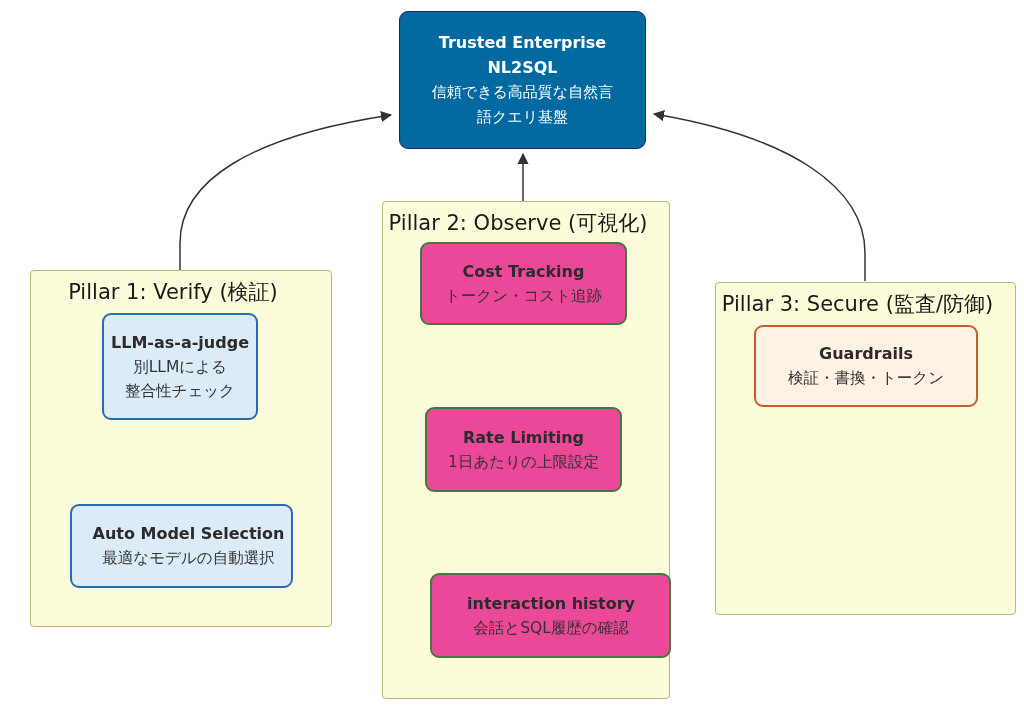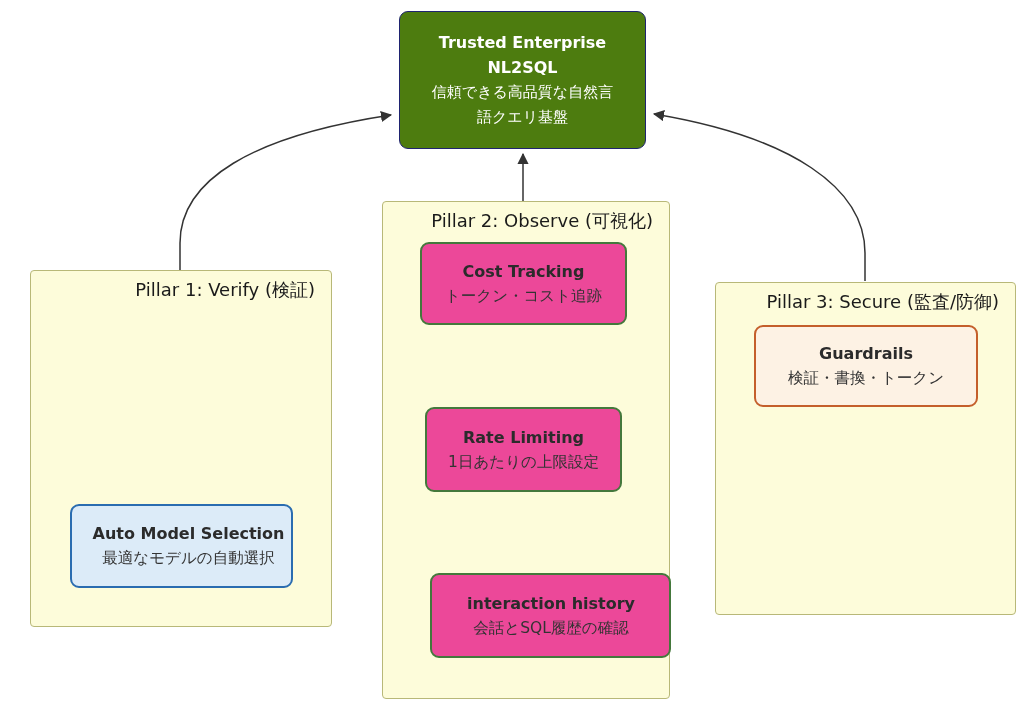--- a/index.html
+++ b/index.html
@@ -2,34 +2,34 @@
 <html><head>
 <meta charset="utf-8">
 <style>
   html,body{margin:0;padding:0;background:#ffffff;}
   body{font-family:"DejaVu Sans","Liberation Sans",sans-serif;}
   .canvas{position:relative;width:1024px;height:706px;background:#ffffff;overflow:hidden;}
   .arrows{position:absolute;left:0;top:0;width:1024px;height:706px;z-index:1;pointer-events:none;}
 
   .root-node{
     position:absolute;left:399px;top:11px;width:245px;height:136px;
-    background:#4d7c0f;border:1px solid #1f2370;border-radius:9px;
+    background:#0369a1;border:1px solid #1f2370;border-radius:9px;
     display:flex;flex-direction:column;align-items:center;justify-content:center;
     z-index:2;color:#ffffff;text-align:center;
   }
   .root-node .en{font-size:16px;font-weight:700;line-height:25px;}
   .root-node .jp{font-size:15px;font-weight:500;line-height:25px;}
 
   .pillar{
     position:absolute;background:#fdfcda;border:1px solid #b8b878;border-radius:4px;
     z-index:2;
   }
   .pillar-title{
-    position:absolute;left:0;right:16px;top:7px;text-align:right;
-    font-size:18px;color:#1a1a1a;white-space:nowrap;
+    position:absolute;left:0;right:16px;top:7px;text-align:center;
+    font-size:21px;color:#1a1a1a;white-space:nowrap;
   }
   .pillar1{left:30px;top:270px;width:300px;height:355px;}
   .pillar2{left:382px;top:201px;width:286px;height:496px;}
   .pillar3{left:715px;top:282px;width:299px;height:331px;}
 
   .node{
     position:absolute;border-radius:9px;border:2px solid;
     display:flex;flex-direction:column;align-items:center;justify-content:center;
     text-align:center;color:#2b2b2b;padding:4px 6px;box-sizing:border-box;
   }
@@ -66,20 +66,25 @@
 
   <div class="root-node">
     <div class="en">Trusted Enterprise</div>
     <div class="en">NL2SQL</div>
     <div class="jp">信頼できる高品質な自然言</div>
     <div class="jp">語クエリ基盤</div>
   </div>
 
   <div class="pillar pillar1">
     <div class="pillar-title">Pillar 1: Verify (検証)</div>
+    <div class="node node-blue p1-n1">
+      <div class="title">LLM-as-a-judge</div>
+      <div class="sub">別LLMによる</div>
+      <div class="sub">整合性チェック</div>
+    </div>
     <div class="node node-blue p1-n2">
       <div class="title">Auto Model Selection</div>
       <div class="sub">最適なモデルの自動選択</div>
     </div>
   </div>
 
   <div class="pillar pillar2">
     <div class="pillar-title">Pillar 2: Observe (可視化)</div>
     <div class="node node-green p2-n1">
       <div class="title">Cost Tracking</div>

